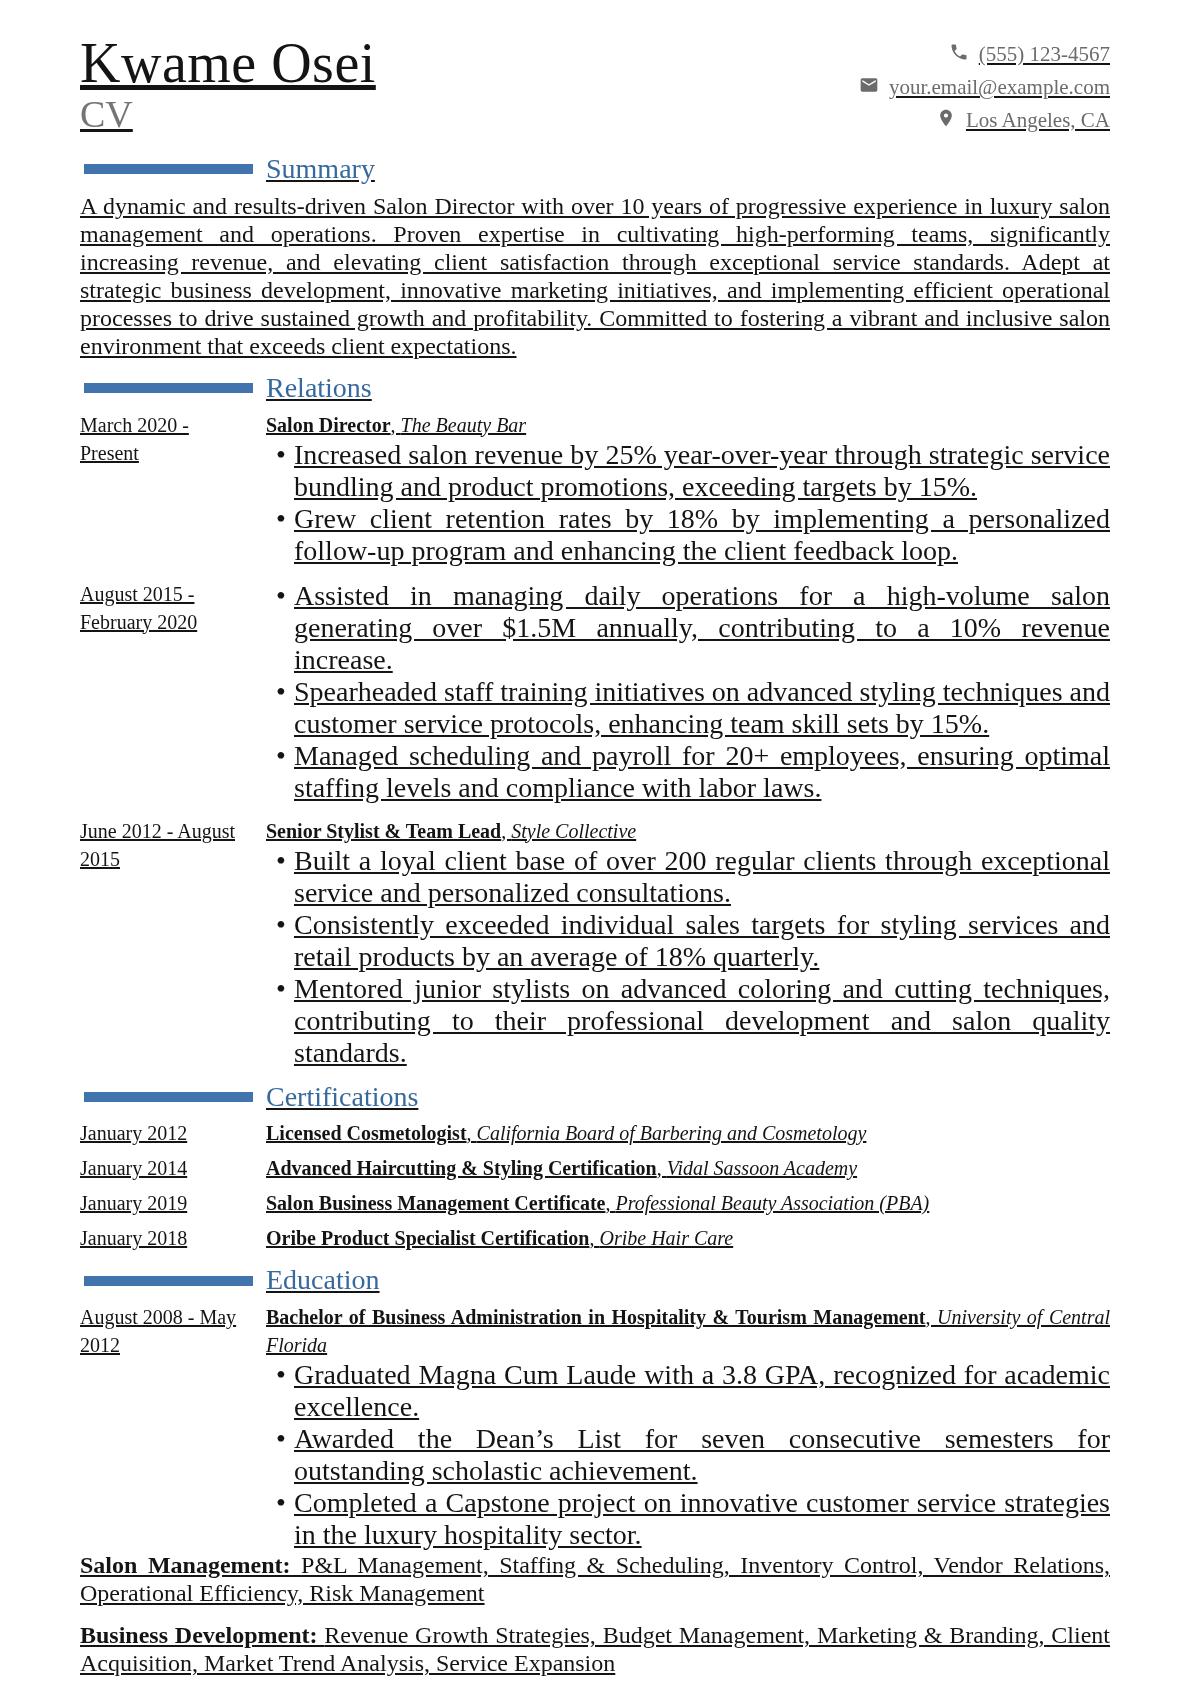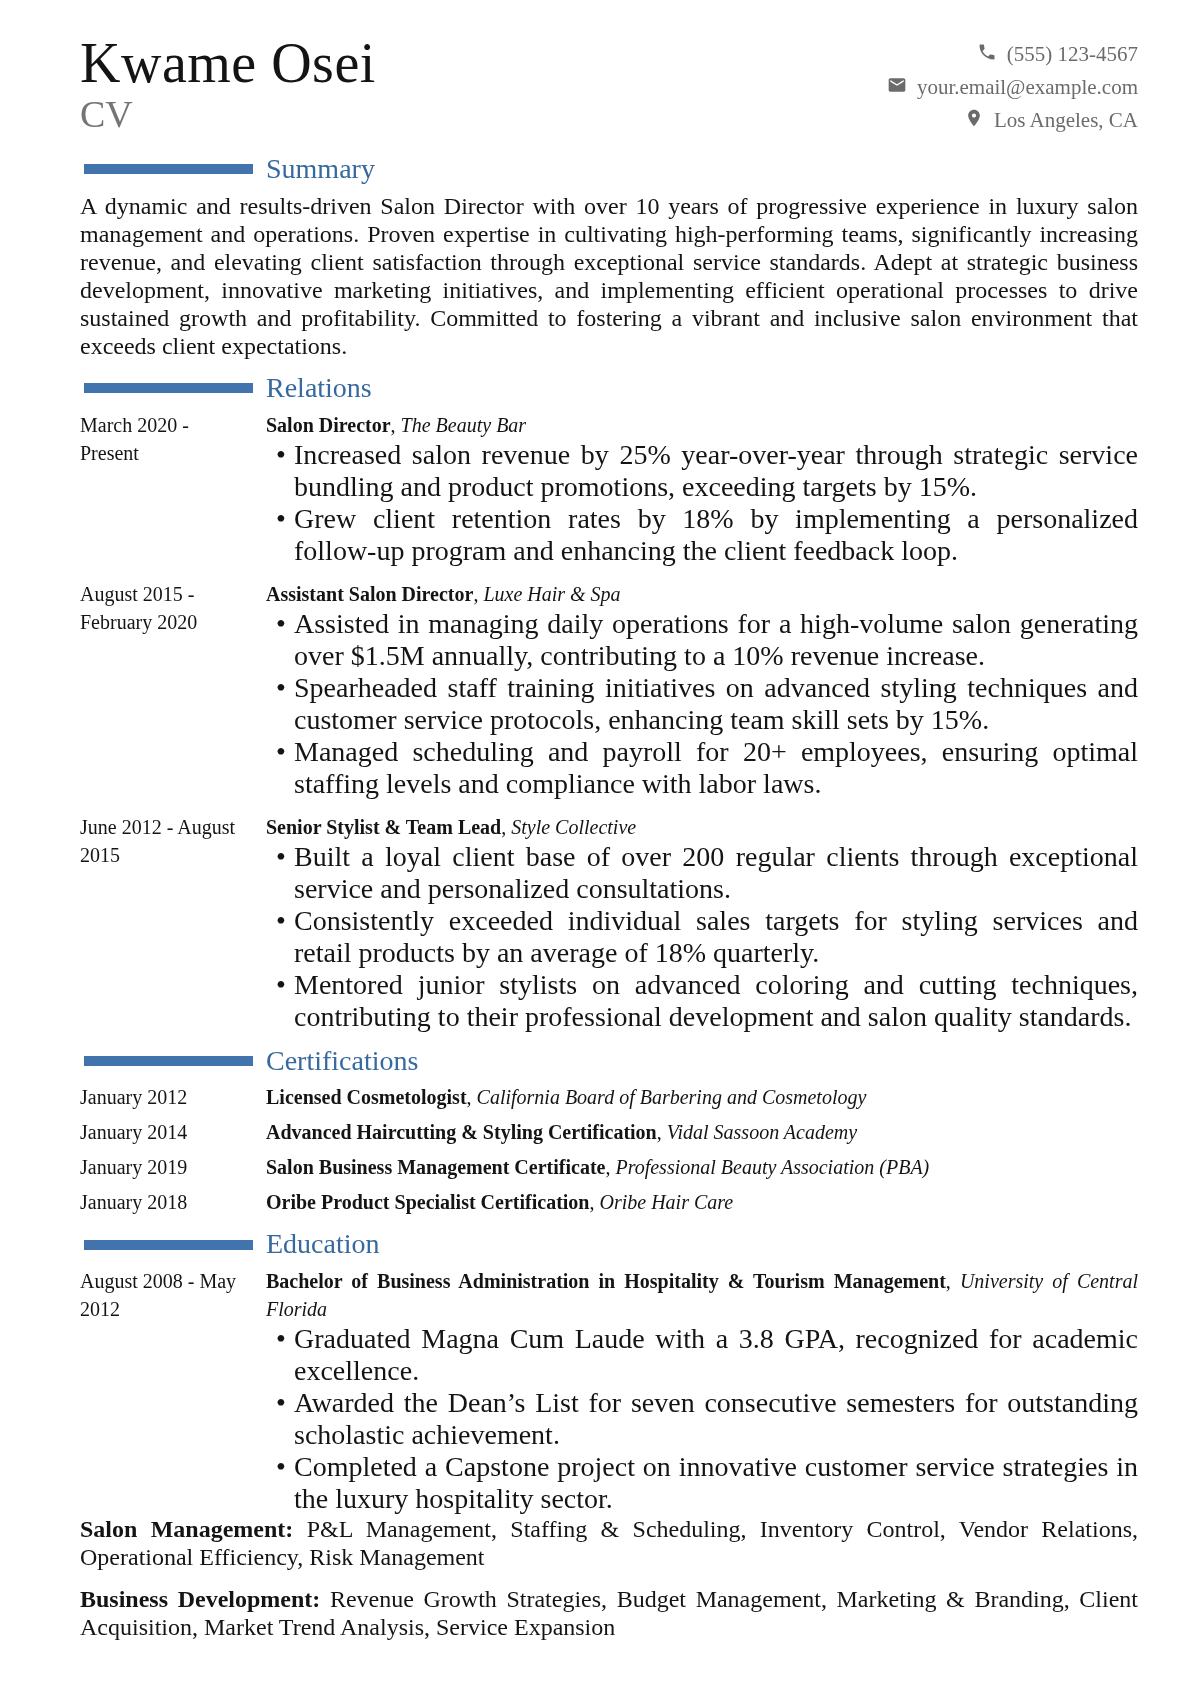--- a/index.html
+++ b/index.html
@@ -8,21 +8,21 @@
     --muted: #6B6B6B;
     --ink: #141414;
   }
   * { box-sizing: border-box; }
   html, body { margin: 0; padding: 0; background: #ffffff; }
   body {
     width: 1190px; height: 1683px; overflow: hidden;
     font-family: "Liberation Serif", "DejaVu Serif", serif;
     color: var(--ink);
   }
-  .page { width: 1190px; height: 1683px; padding: 34px 52px 0 80px; }
+  .page { width: 1190px; height: 1683px; padding: 34px 80px 0 80px; text-decoration: underline; }
 
   
   .top { display: flex; justify-content: space-between; align-items: flex-start; }
   .name { font-size: 56px; font-weight: 400; margin: 0; line-height: 1.05; letter-spacing: 0.5px; }
   .cv-label { font-size: 38px; color: #757575; line-height: 1.15; margin-top: 0px; }
   .contact { margin-top: 8px; color: var(--muted); font-size: 21px; }
   .contact-row { display: flex; justify-content: flex-end; align-items: flex-start; gap: 10px; height: 33px; }
   .cicon { display: inline-flex; width: 20px; height: 20px; flex: 0 0 auto; }
   .cicon svg { width: 100%; height: 100%; fill: var(--muted); }
 
@@ -114,23 +114,20 @@
         <ul class="bullets">
           <li>Increased salon revenue by 25% year-over-year through strategic service bundling and product promotions, exceeding targets by 15%.</li>
           <li>Grew client retention rates by 18% by implementing a personalized follow-up program and enhancing the client feedback loop.</li>
         </ul>
       </div>
     </div>
 
     <div class="entry">
       <div class="date">August 2015 - February 2020</div>
       <div class="ebody">
-        <div class="headline">
-          <span class="pos">Assistant Salon Director</span><span class="sep">, </span><span class="org">Luxe Hair &amp; Spa</span>
-        </div>
         <ul class="bullets">
           <li>Assisted in managing daily operations for a high-volume salon generating over $1.5M annually, contributing to a 10% revenue increase.</li>
           <li>Spearheaded staff training initiatives on advanced styling techniques and customer service protocols, enhancing team skill sets by 15%.</li>
           <li>Managed scheduling and payroll for 20+ employees, ensuring optimal staffing levels and compliance with labor laws.</li>
         </ul>
       </div>
     </div>
 
     <div class="entry">
       <div class="date">June 2012 - August 2015</div>

